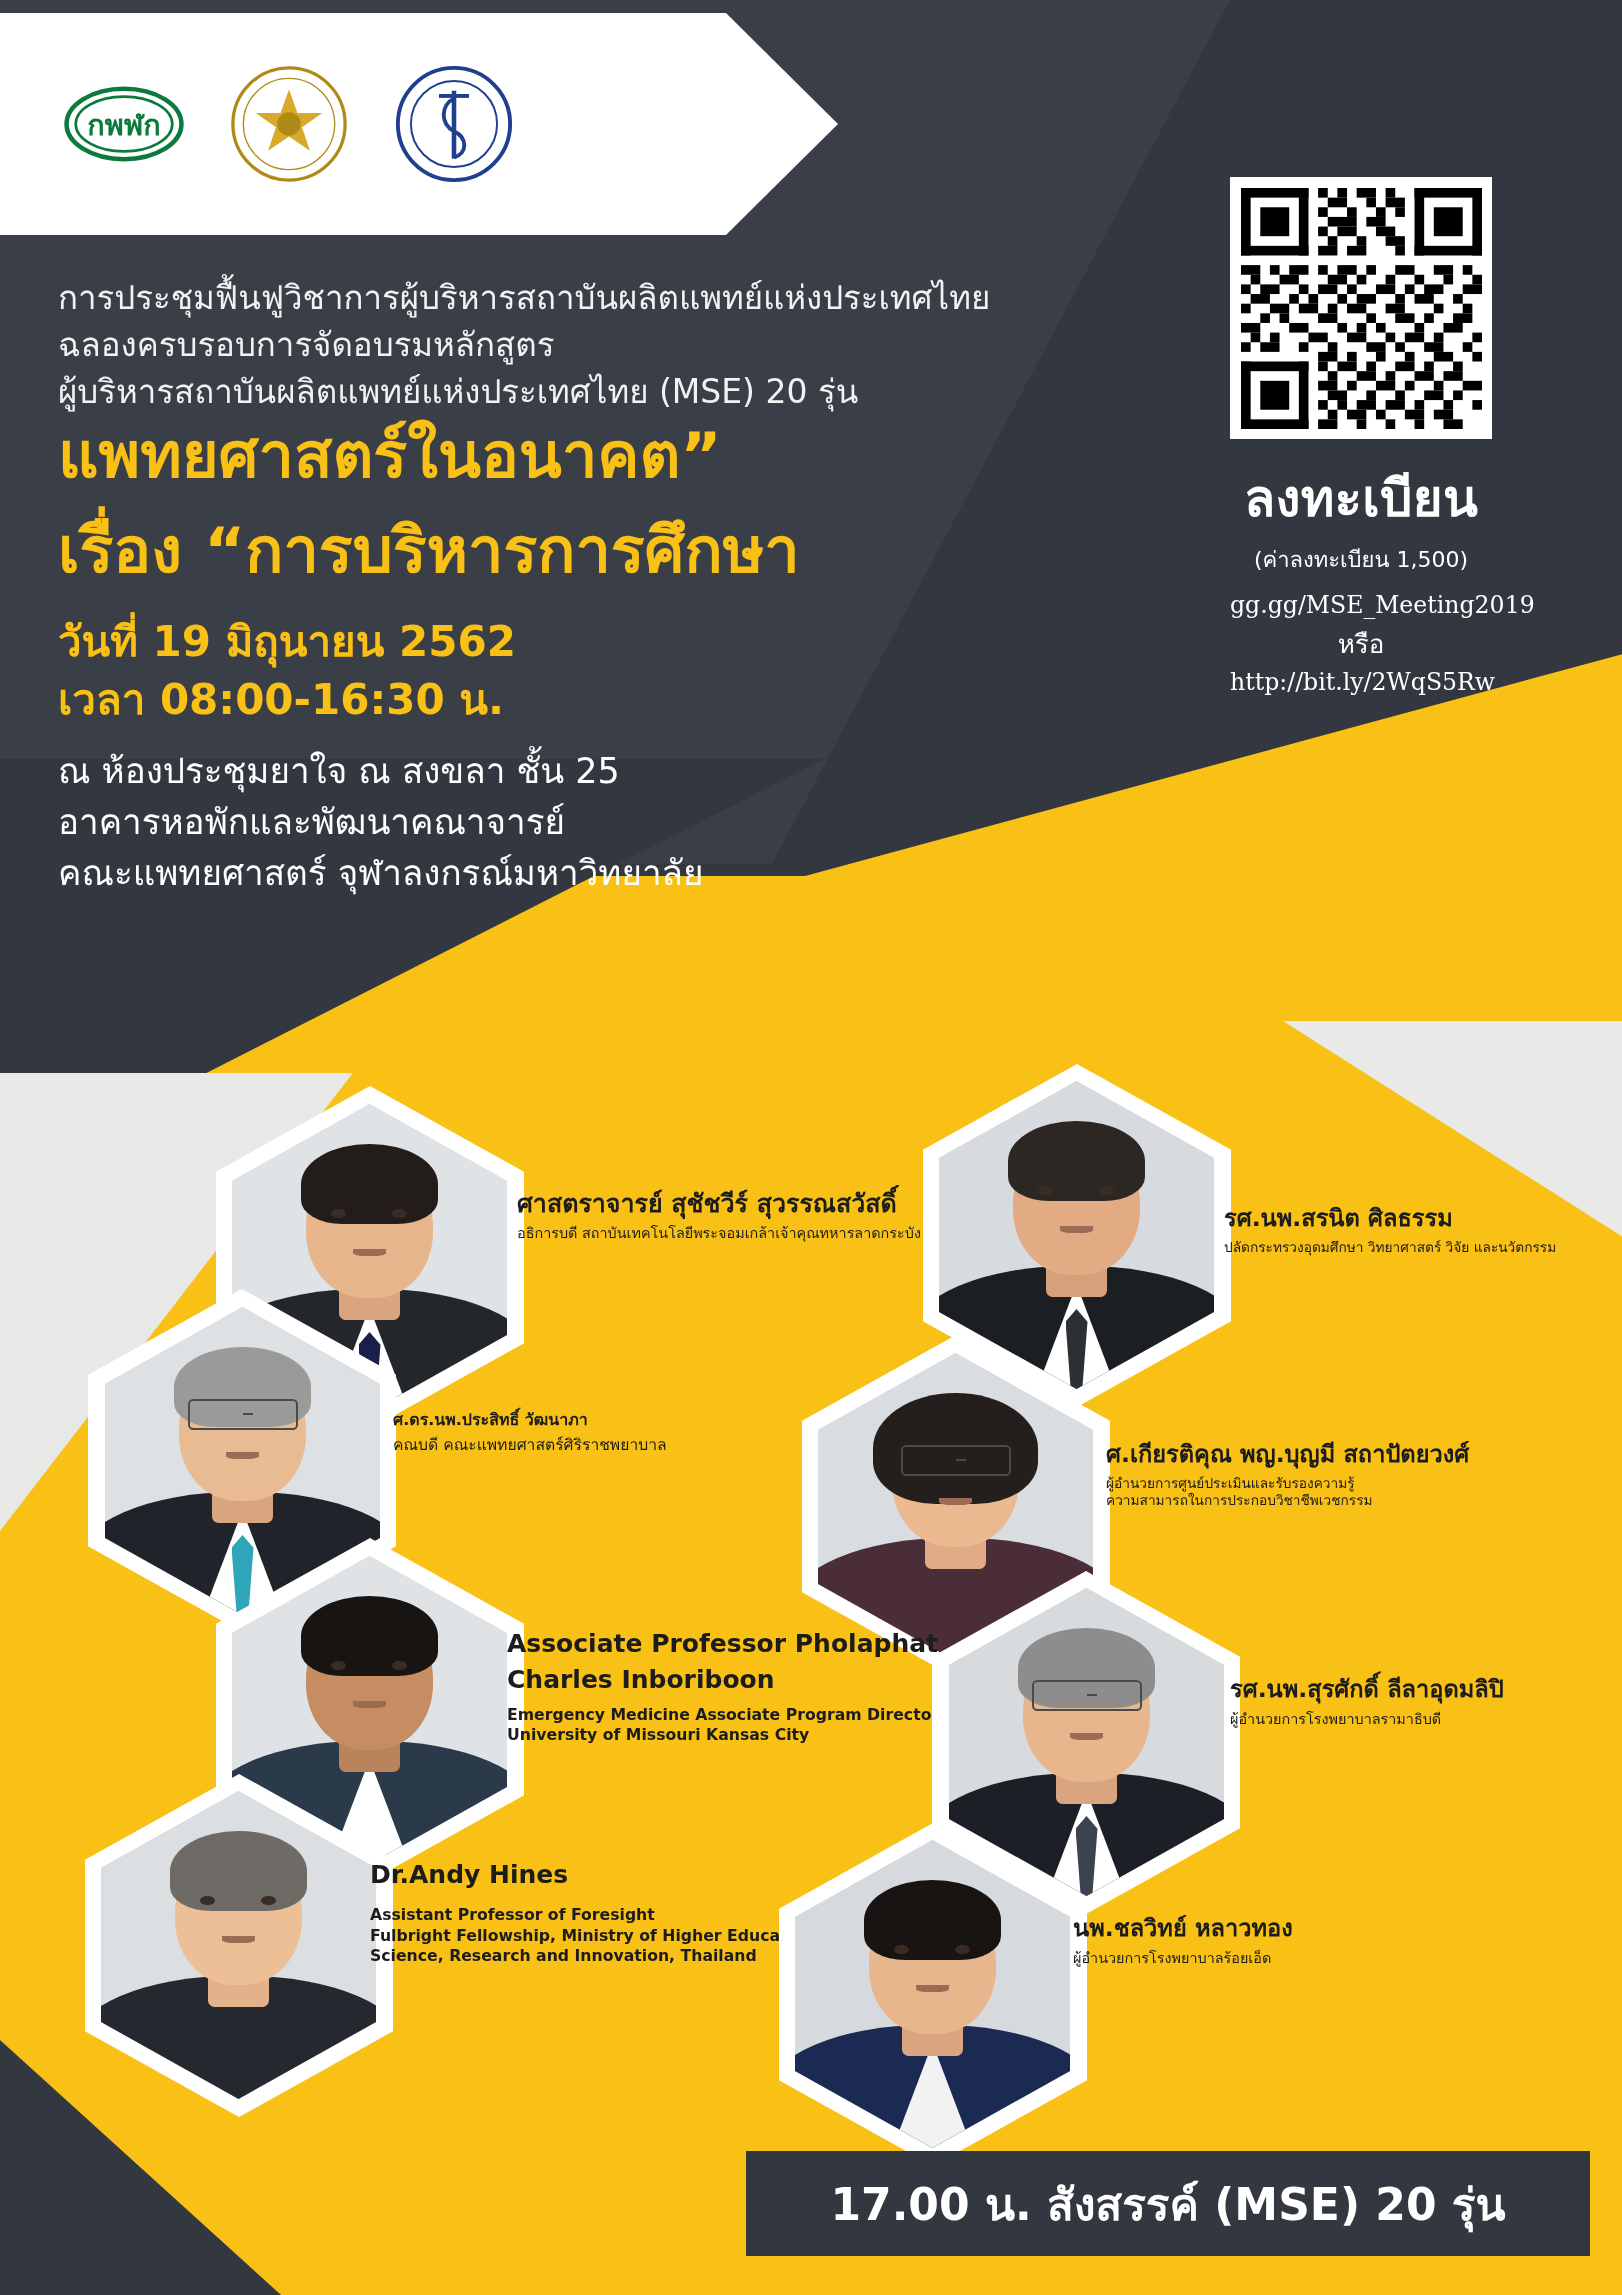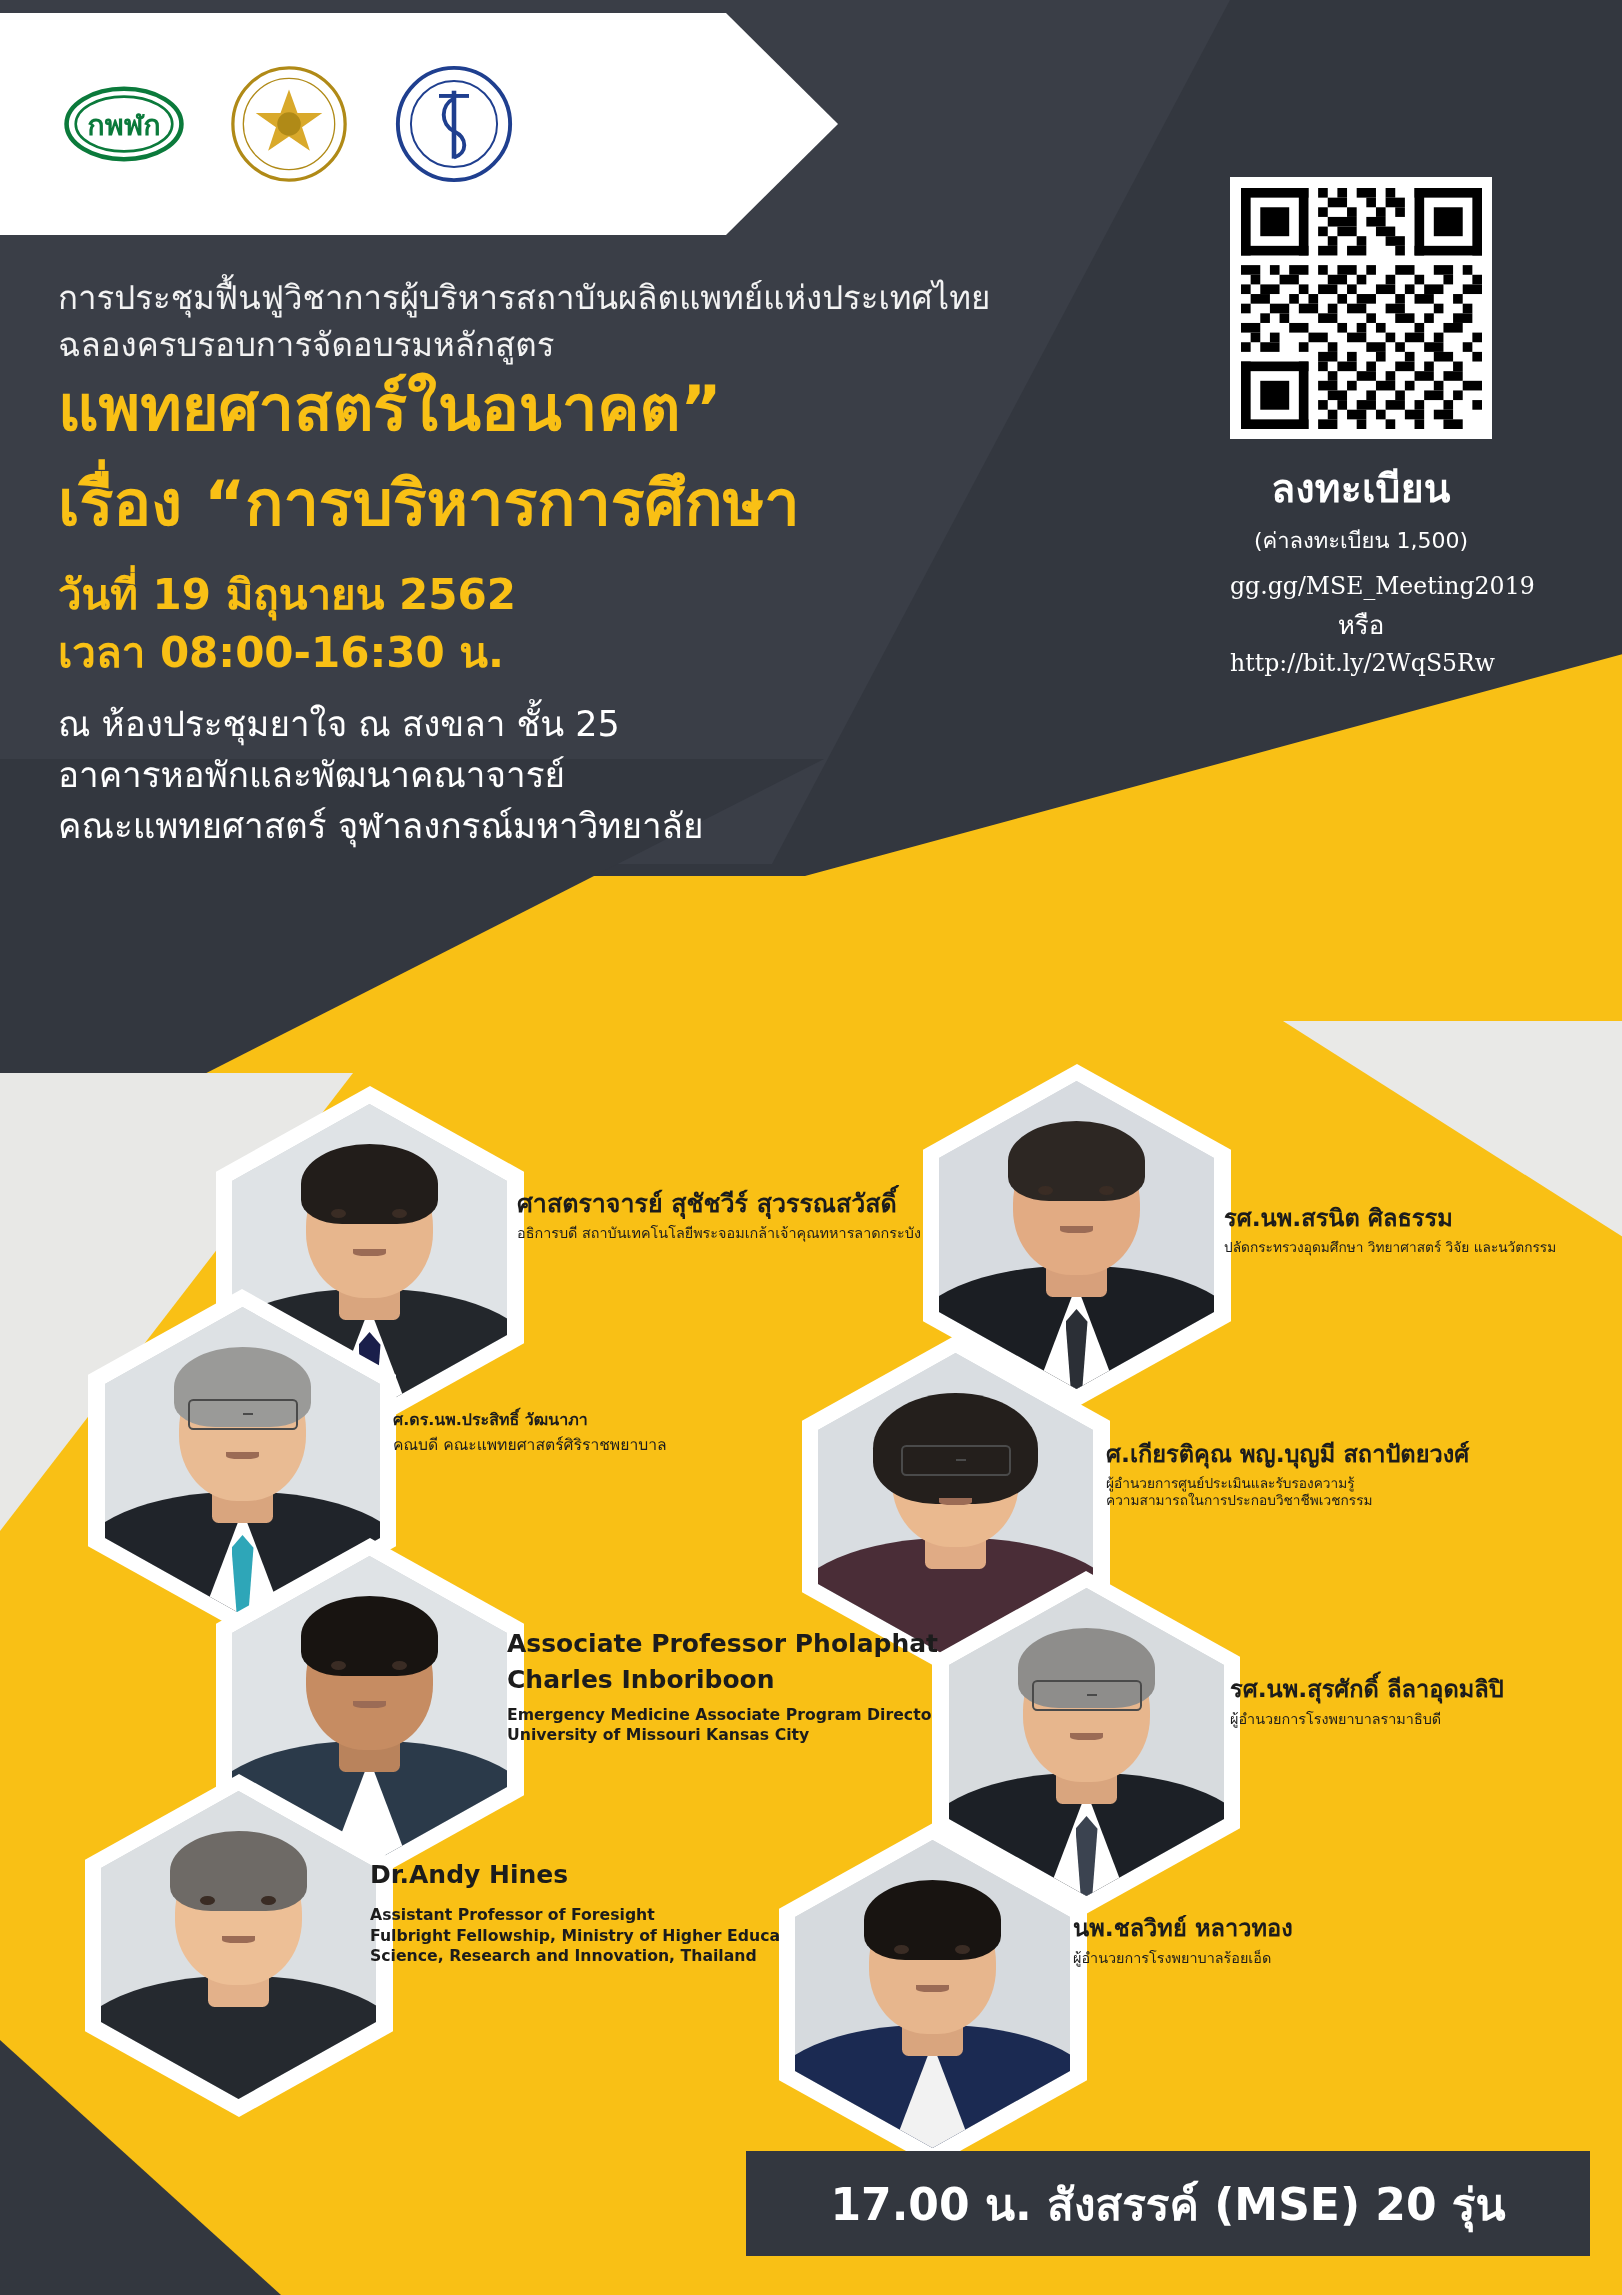--- a/index.html
+++ b/index.html
@@ -58,21 +58,21 @@
     background: #ffffff;
     clip-path: polygon(0 0, 726px 0, 838px 111px, 726px 222px, 0 222px);
   }
   .logos { position: absolute; left: 62px; top: 62px; display: flex; gap: 41px; align-items: center; }
   .logo { width: 124px; height: 124px; position: relative; }
 
   
   .qr-wrap { position:absolute; left: 1230px; top: 177px; width: 262px; text-align:center; }
   .qr-box { width: 262px; height: 262px; background:#fff; padding: 10.5px; }
   .qr-grid { width: 241px; height: 241px; display:grid; grid-template-columns: repeat(25, 1fr); grid-template-rows: repeat(25, 1fr); }
-  .qr-title { color:#fff; font-size: 39px; font-weight: bold; margin-top: 18.3px; letter-spacing:0.3px;}
+  .qr-title { color:#fff; font-size: 51px; font-weight: bold; margin-top: 18.3px; letter-spacing:0.3px;}
   .qr-sub { color:#fff; font-size: 22px; margin-top: 3.9px; }
   .qr-link { color:#fff; font-size: 23.6px; margin-top: 10.5px; line-height: 1.45; font-family:"DejaVu Serif","Liberation Serif",serif;}
 
   
   .head { position: absolute; left: 58px; top: 275px; width: 1112px; color: #ffffff; }
   .head .l1, .head .l2, .head .l3 { font-size: 33px; line-height: 1.42; color:#f2f2f2; }
   .title-big {
     margin-top: 14.4px;
     color: #f9c015; font-weight: bold;
     font-size: 63px; line-height: 1.28;
@@ -328,20 +328,21 @@
     <div class="qr-title">ลงทะเบียน</div>
     <div class="qr-sub">(ค่าลงทะเบียน 1,500)</div>
     <div class="qr-link">gg.gg/MSE_Meeting2019</div>
     <div class="qr-link" style="margin-top:4px;font-size:26px;">หรือ</div>
     <div class="qr-link" style="margin-top:1.3px;">http://bit.ly/2WqS5Rw</div>
   </div>
 
   <div class="head">
     <div class="l1">การประชุมฟื้นฟูวิชาการผู้บริหารสถาบันผลิตแพทย์แห่งประเทศไทย</div>
     <div class="l2">ฉลองครบรอบการจัดอบรมหลักสูตร</div>
+    <div class="l3">ผู้บริหารสถาบันผลิตแพทย์แห่งประเทศไทย (MSE) 20 รุ่น</div>
     <div class="title-big" style="margin-top:0">แพทยศาสตร์ในอนาคต”</div>
     <div class="title-big">เรื่อง “การบริหารการศึกษา</div>
     <div class="when">วันที่ 19 มิถุนายน 2562</div>
     <div class="when" style="margin-top:0">เวลา 08:00-16:30 น.</div>
     <div class="where">ณ ห้องประชุมยาใจ ณ สงขลา ชั้น 25</div>
     <div class="where" style="margin-top:0">อาคารหอพักและพัฒนาคณาจารย์</div>
     <div class="where" style="margin-top:0">คณะแพทยศาสตร์ จุฬาลงกรณ์มหาวิทยาลัย</div>
   </div>
 
   <div class="hexes">

